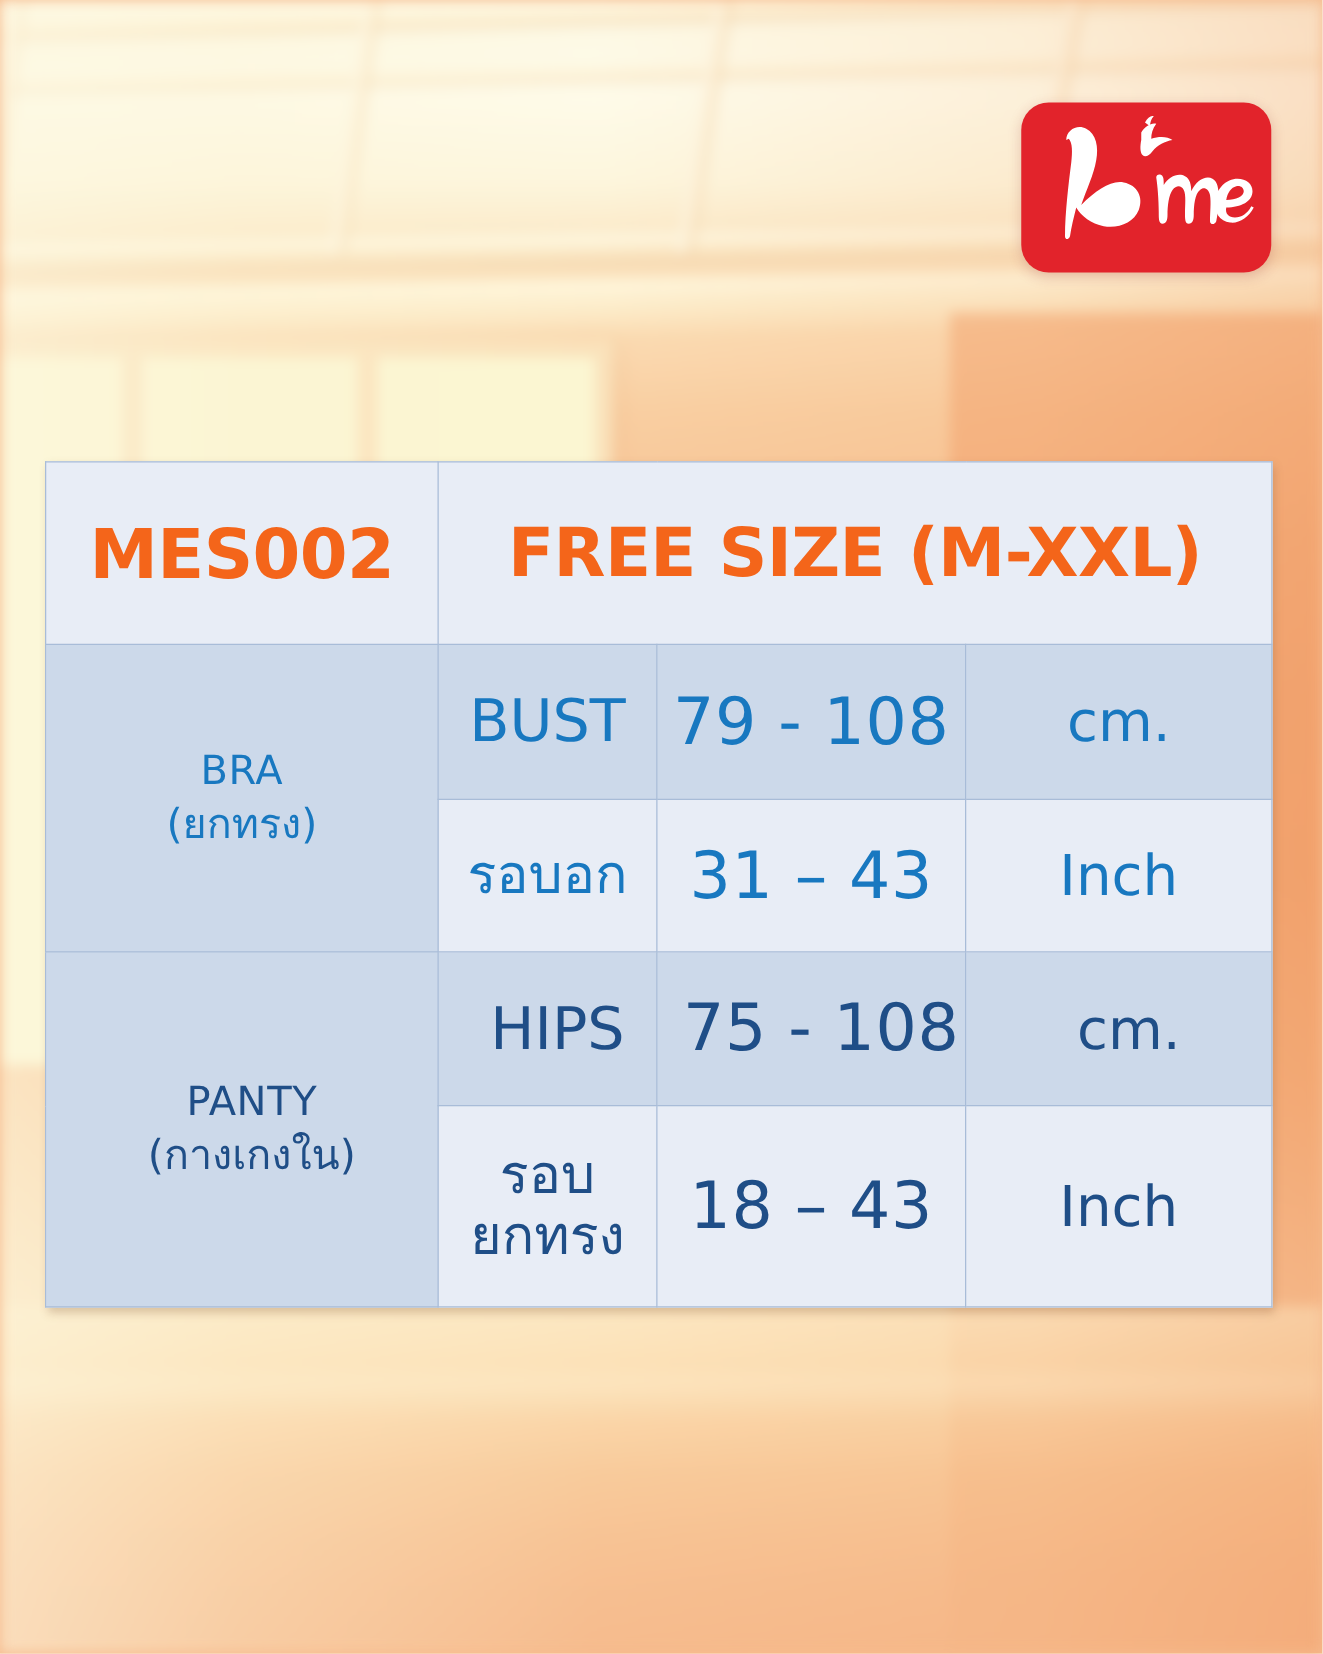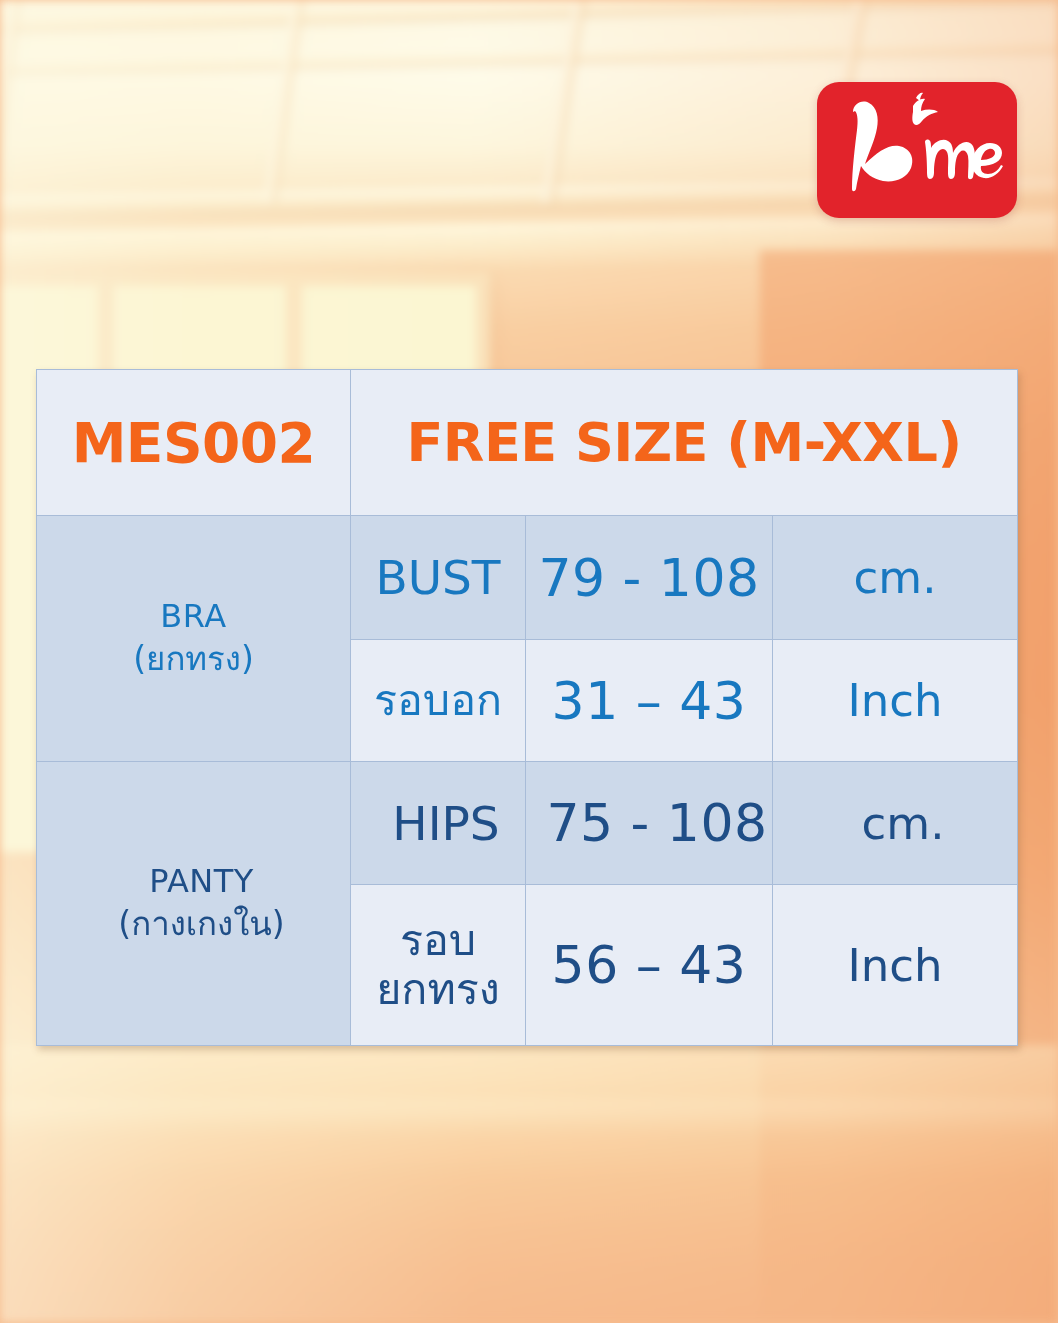--- a/index.html
+++ b/index.html
@@ -353,19 +353,19 @@
         <td class="cell-mid m-name tone-pant">HIPS</td>
         <td class="cell-mid m-range tone-pant">75 - 108</td>
         <td class="cell-mid m-unit tone-pant">cm.</td>
       </tr>
 
       <tr class="row-hipth">
         <td class="cell-light m-name-th tone-pant">
           <span>รอบ</span><br>
           <span>ยกทรง</span>
         </td>
-        <td class="cell-light m-range tone-pant">56 – 43</td>
+        <td class="cell-light m-range tone-pant">18 – 43</td>
         <td class="cell-light m-unit tone-pant">Inch</td>
       </tr>
     </tbody>
   </table>
 
 </div>
 
 </body></html>

